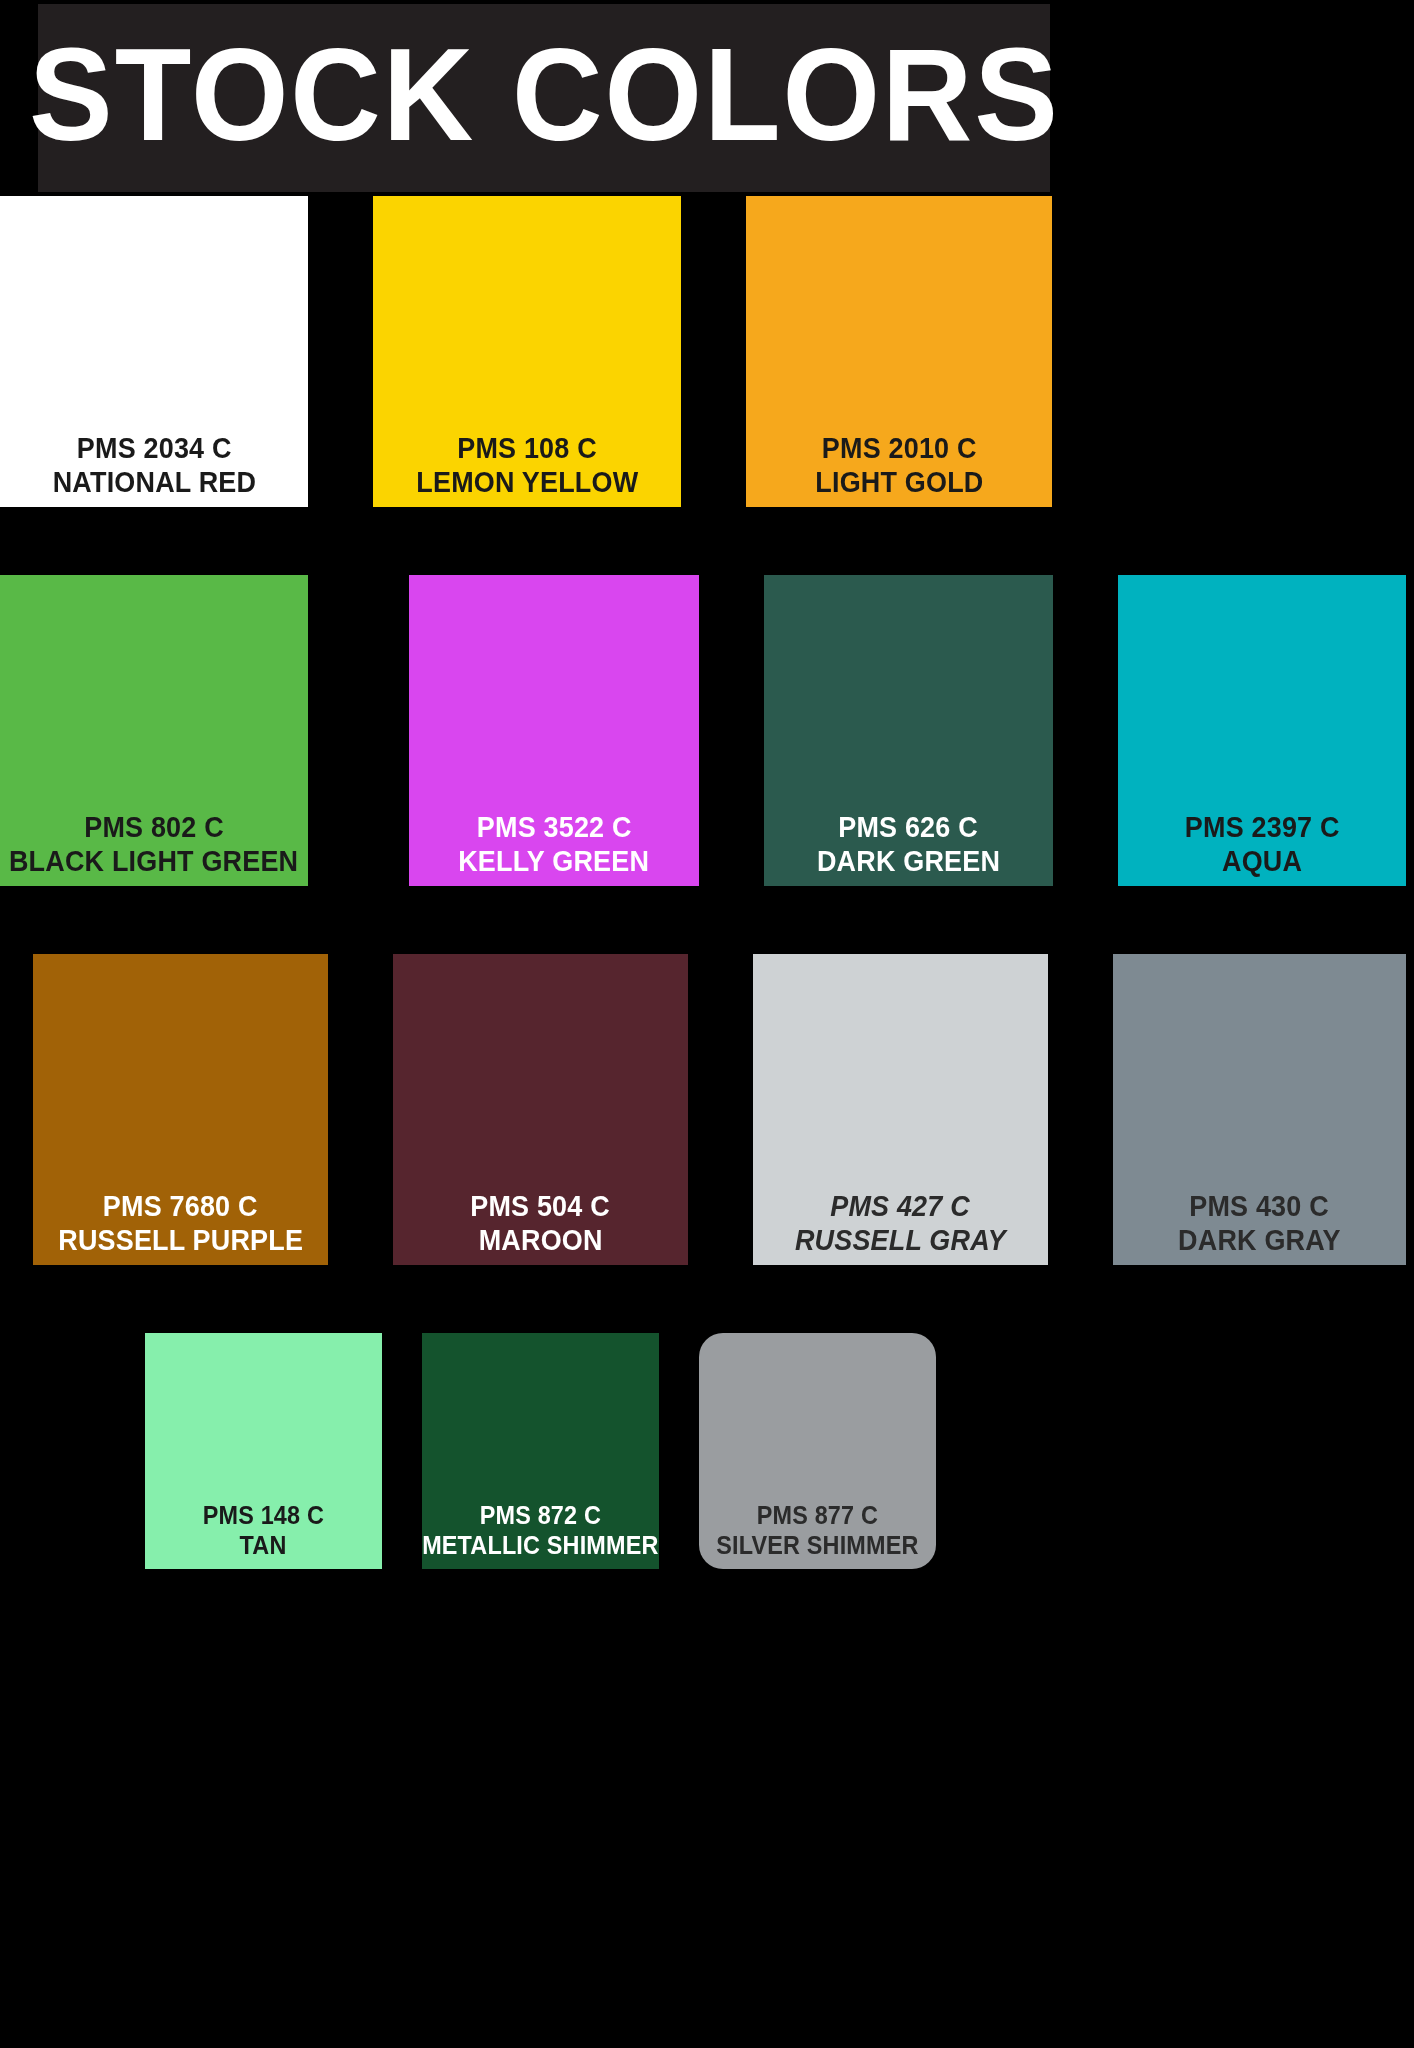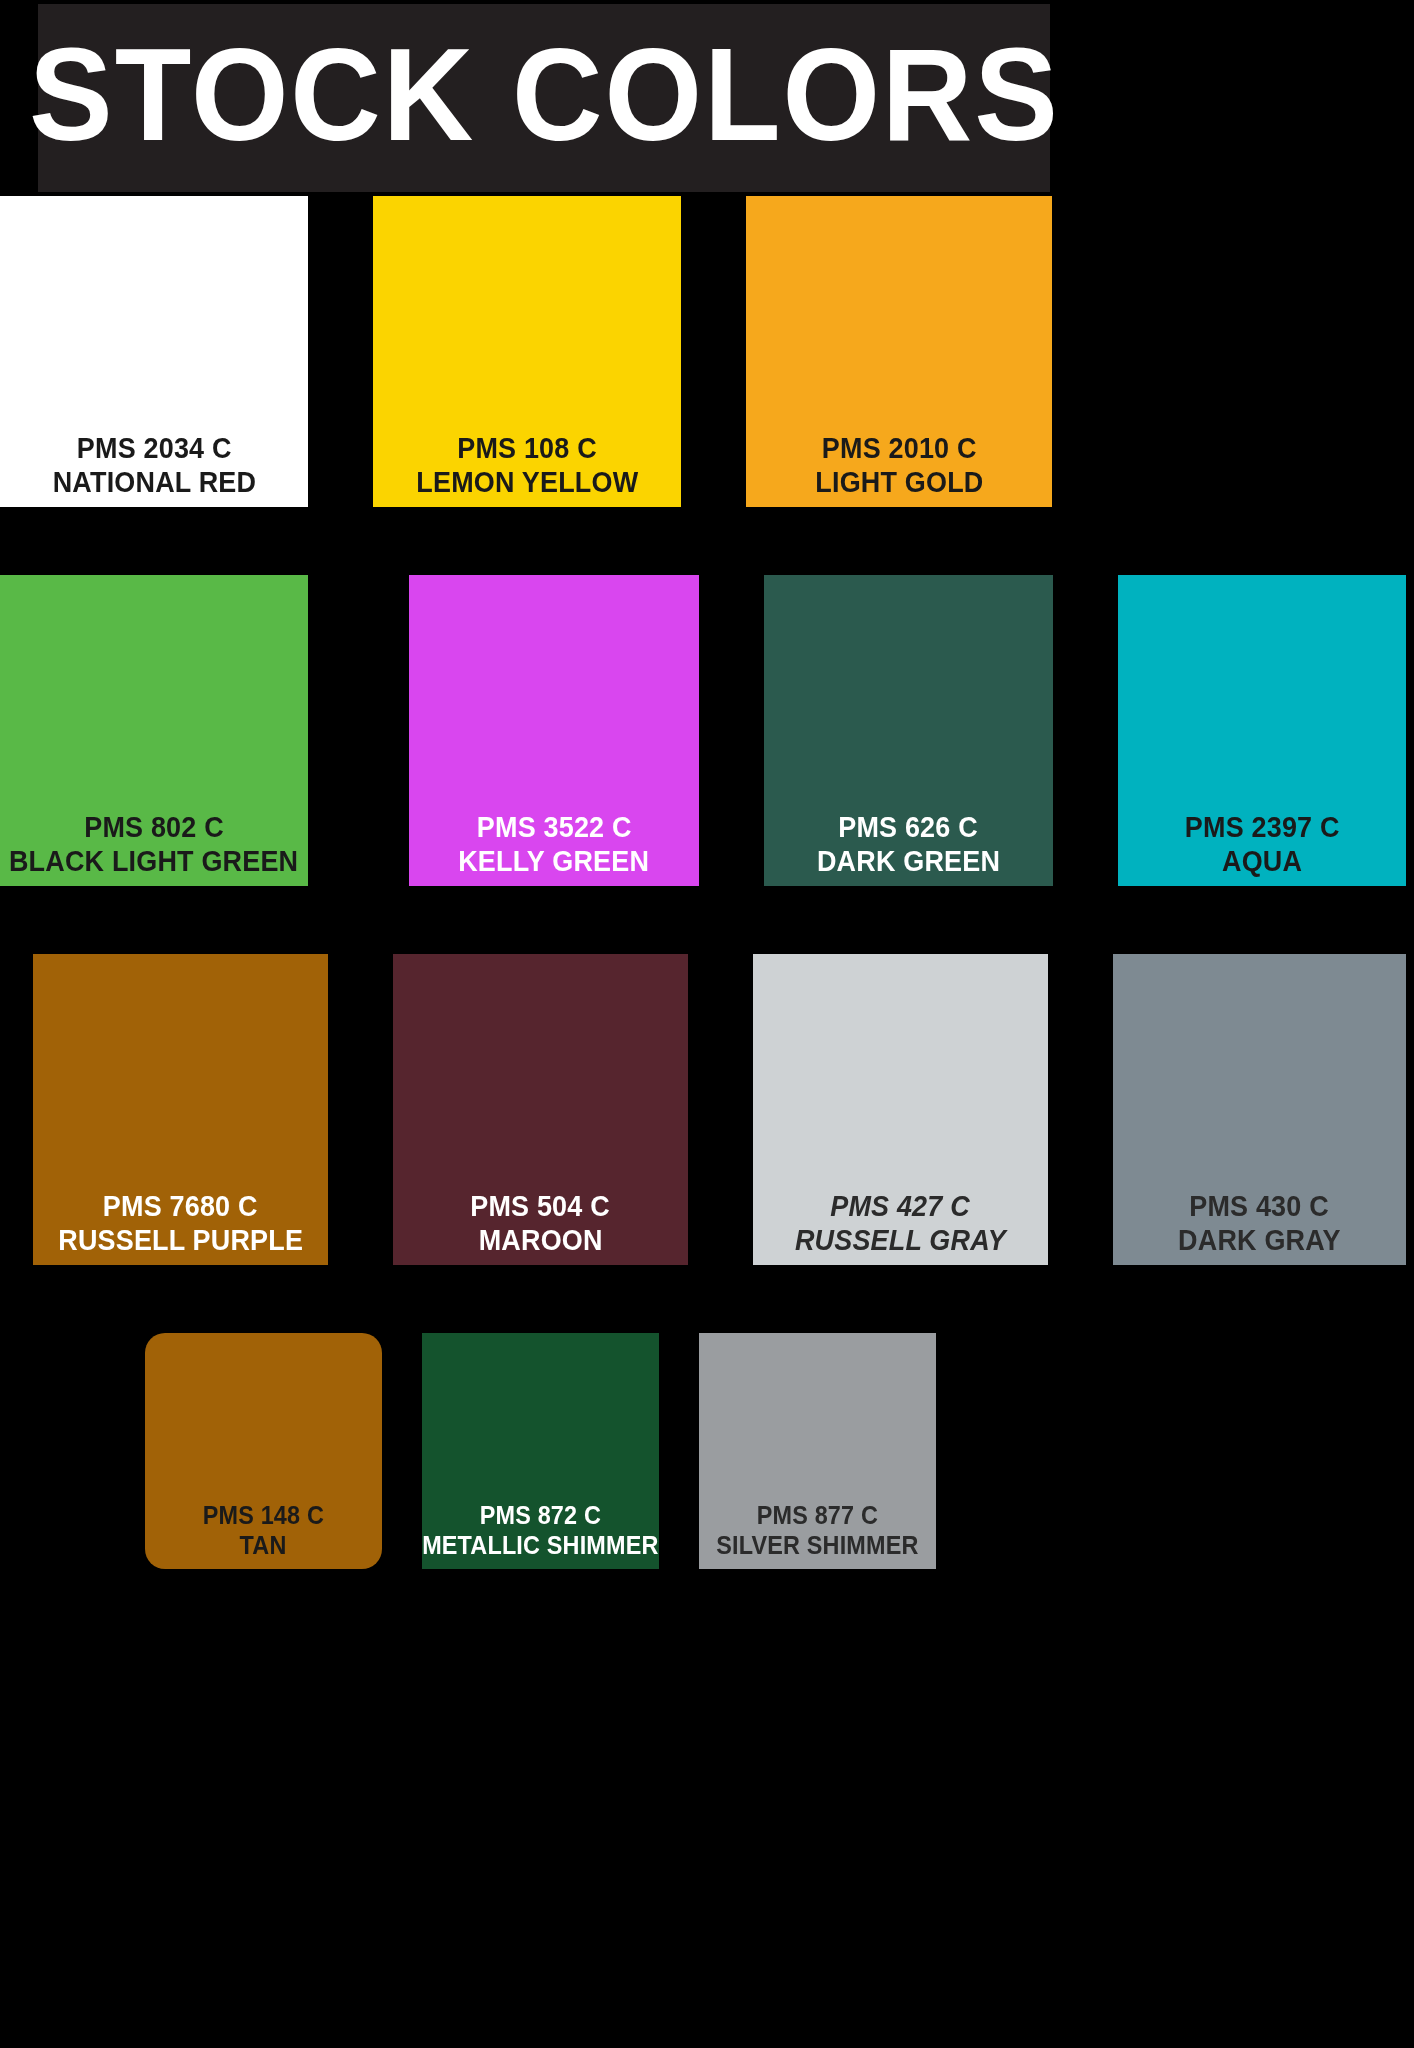--- a/index.html
+++ b/index.html
@@ -80,20 +80,21 @@
     margin-right: 8px;
     width: 306px;
   }
   .row-last .swatch {
     width: 237px;
     height: 236px;
     margin-right: 40px;
   }
   .row-last .swatch:last-child {
     margin-right: 0;
+    border-radius: 24px;
   }
 
   .swatch-code,
   .swatch-name {
     font-family: "Liberation Sans Narrow", "Liberation Sans", "DejaVu Sans", sans-serif;
     font-weight: bold;
     font-size: 29px;
     line-height: 1.15;
     letter-spacing: 0.2px;
     text-align: center;
@@ -166,21 +167,21 @@
       <div class="swatch" style="background: rgb(206, 210, 212); font-style: italic;">
         <div class="swatch-code txt-gray" style="color: rgb(43, 43, 43);">PMS 427 C</div>
         <div class="swatch-name txt-gray" style="color: rgb(43, 43, 43);">RUSSELL GRAY</div>
       </div>
       <div class="swatch" style="background: rgb(126, 138, 146);">
         <div class="swatch-code txt-gray" style="color: rgb(43, 43, 43);">PMS 430 C</div>
         <div class="swatch-name txt-gray" style="color: rgb(43, 43, 43);">DARK GRAY</div>
       </div>
     </div>
     <div class="swatch-row row-last">
-      <div class="swatch" style="background: #a16207; border-radius: 20px;">
+      <div class="swatch" style="background: #86efac;">
         <div class="swatch-code txt-dark" style="color: rgb(26, 26, 26);">PMS 148 C</div>
         <div class="swatch-name txt-dark" style="color: rgb(26, 26, 26);">TAN</div>
       </div>
       <div class="swatch" style="background: #14532d;">
         <div class="swatch-code txt-light" style="color: rgb(255, 255, 255);">PMS 872 C</div>
         <div class="swatch-name txt-light" style="color: rgb(255, 255, 255);">METALLIC SHIMMER</div>
       </div>
       <div class="swatch" style="background: rgb(154, 157, 160);">
         <div class="swatch-code txt-gray" style="color: rgb(43, 43, 43);">PMS 877 C</div>
         <div class="swatch-name txt-gray" style="color: rgb(43, 43, 43);">SILVER SHIMMER</div>

